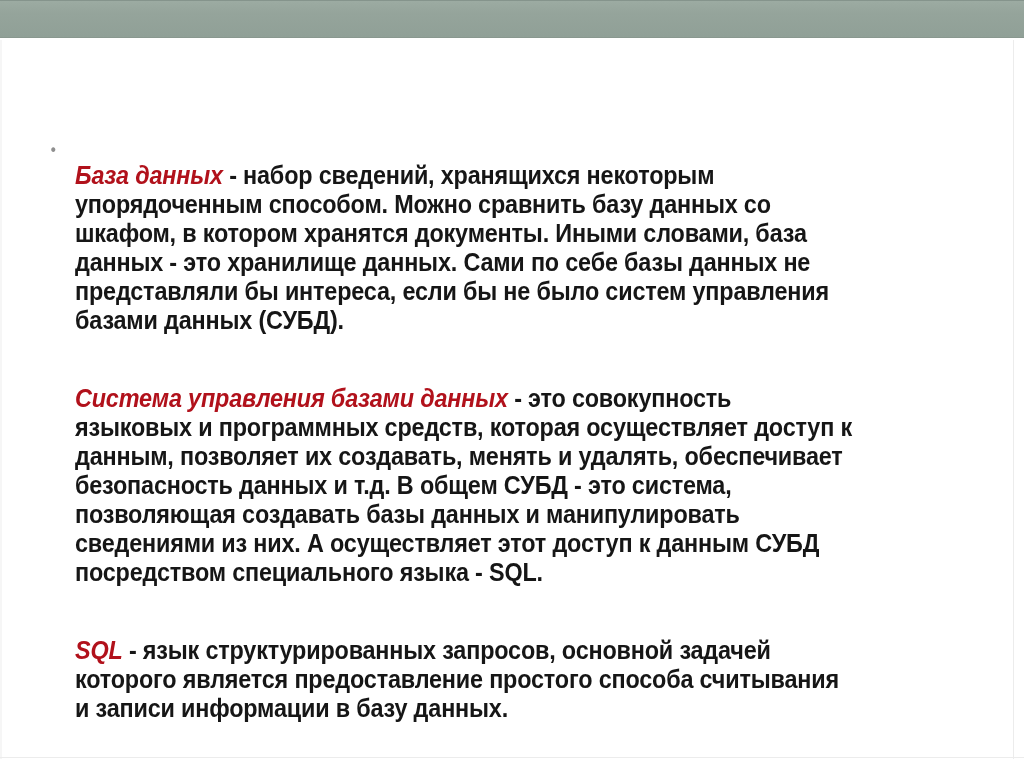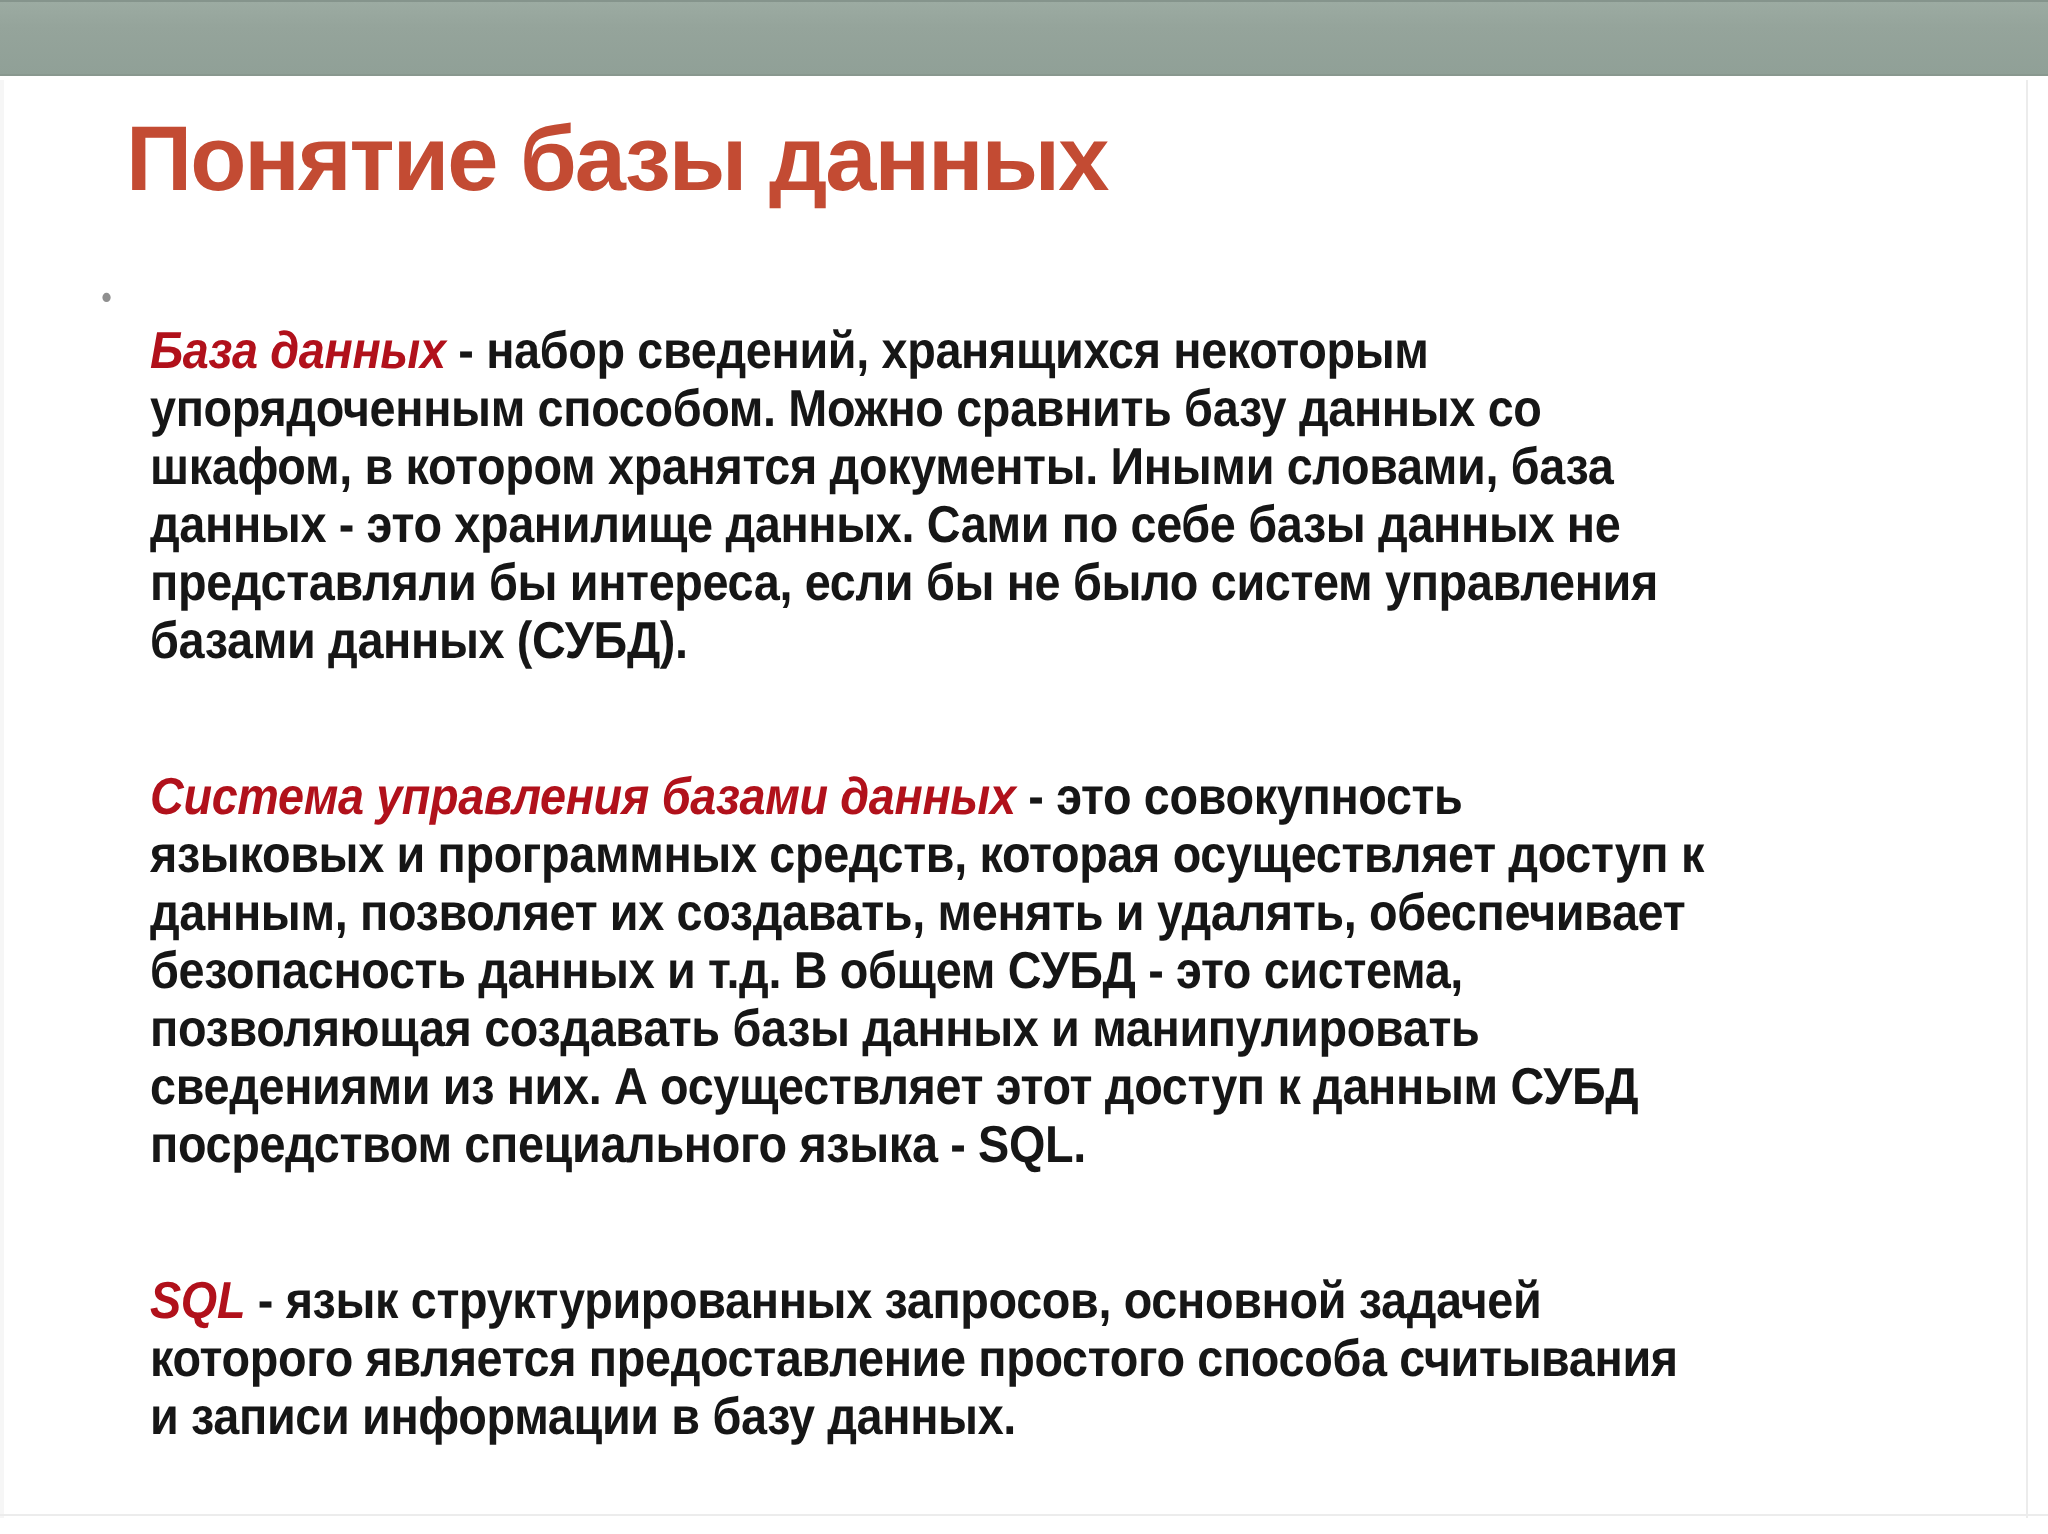--- a/index.html
+++ b/index.html
@@ -93,21 +93,20 @@
 </head>
 <body>
 
 <div class="slide">
 
   <div class="top-banner"></div>
   <div class="edge-left"></div>
   <div class="edge-right"></div>
   <div class="edge-bottom"></div>
 
-  <h1 class="slide-title">Понятие базы данных</h1>
 
   <div class="content">
 
     <p class="para">
       <span class="bullet">•</span><span class="term">База данных</span><span> - набор сведений, хранящихся некоторым
 упорядоченным способом. Можно сравнить базу данных со
 шкафом, в котором хранятся документы. Иными словами, база
 данных - это хранилище данных. Сами по себе базы данных не
 представляли бы интереса, если бы не было систем управления
 базами данных (СУБД).</span>

